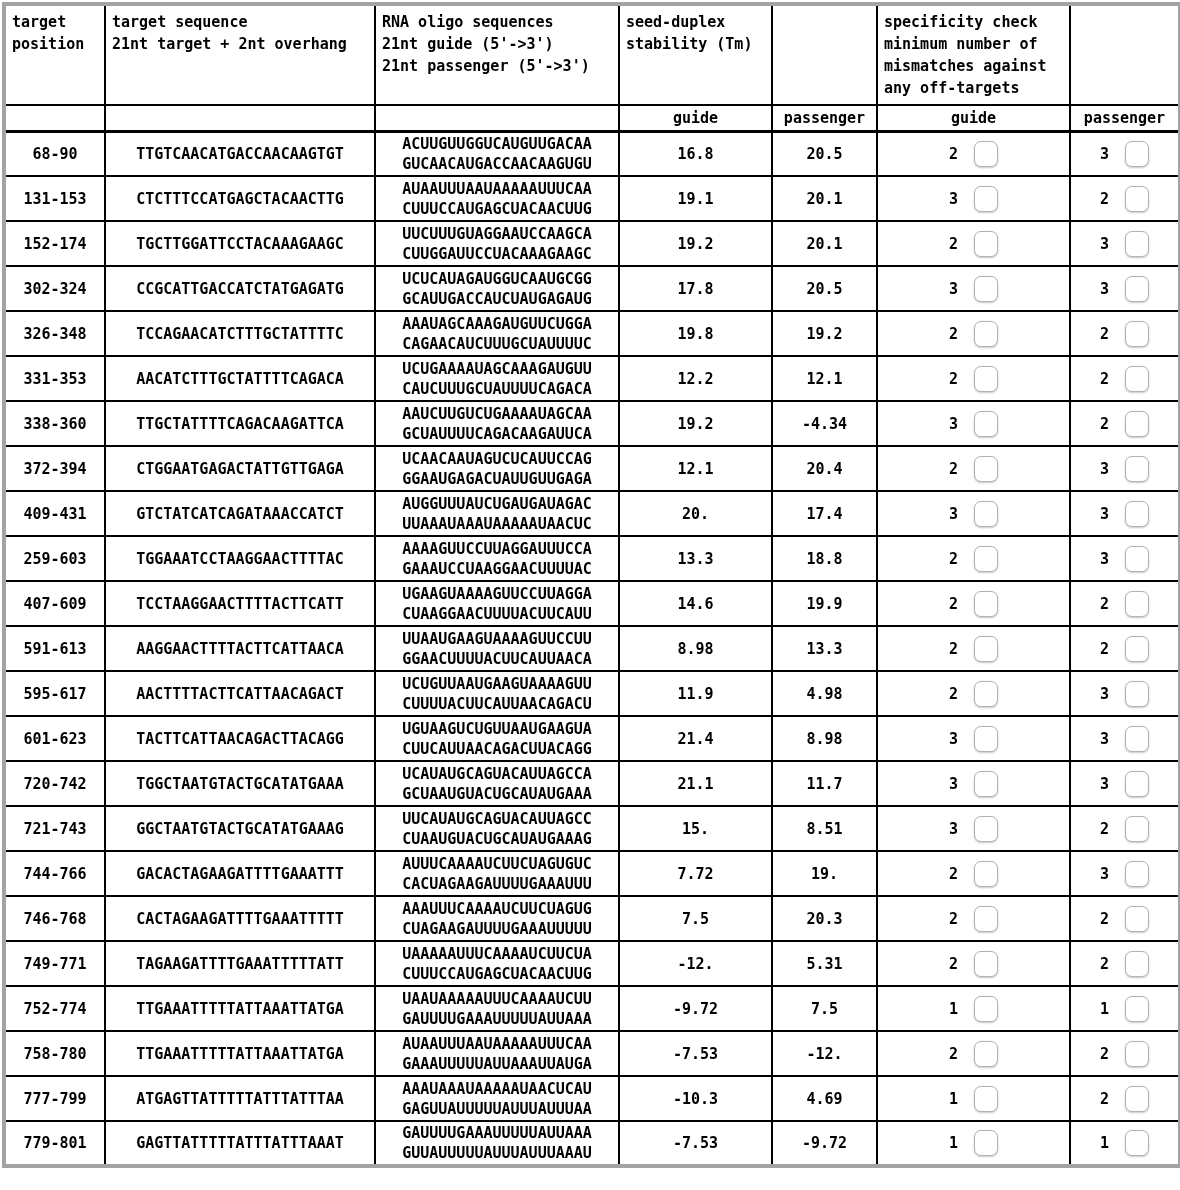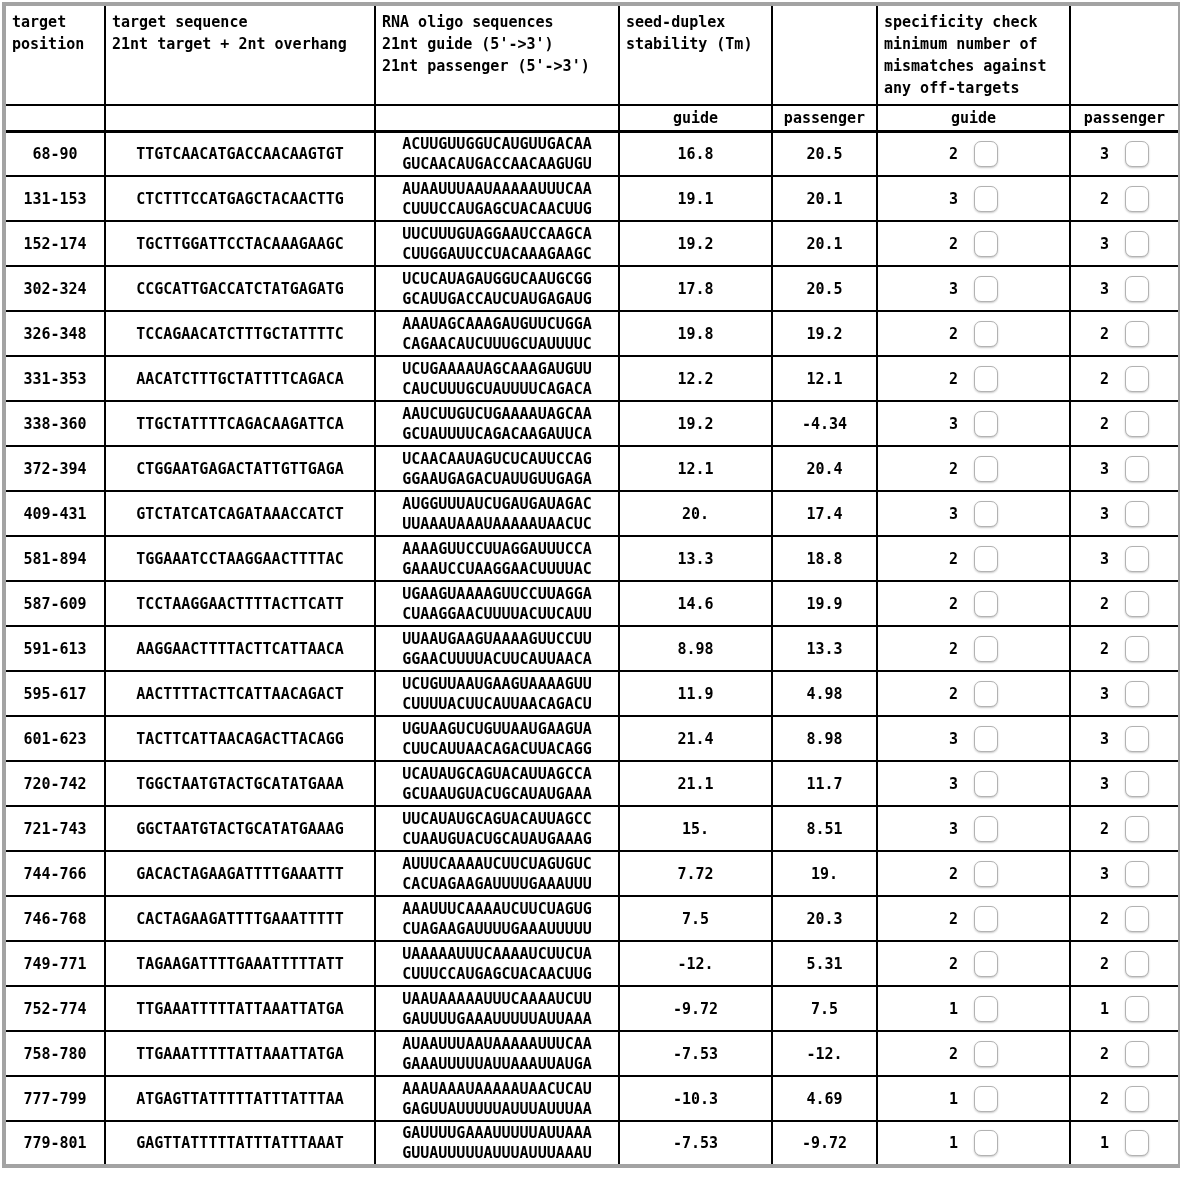--- a/index.html
+++ b/index.html
@@ -306,21 +306,21 @@
     </td>
     <td>
       <div class="mm-wrap">
         <span>3</span>
         <span class="checkbox"></span>
       </div>
     </td>
   </tr>
 
   <tr>
-    <td>581-894</td>
+    <td>259-603</td>
     <td>TGGAAATCCTAAGGAACTTTTAC</td>
     <td>
       <div class="seq-line">AAAAGUUCCUUAGGAUUUCCA</div>
       <div class="seq-line">GAAAUCCUAAGGAACUUUUAC</div>
     </td>
     <td>13.3</td>
     <td>18.8</td>
     <td>
       <div class="mm-wrap">
         <span>2</span>
@@ -329,21 +329,21 @@
     </td>
     <td>
       <div class="mm-wrap">
         <span>3</span>
         <span class="checkbox"></span>
       </div>
     </td>
   </tr>
 
   <tr>
-    <td>587-609</td>
+    <td>407-609</td>
     <td>TCCTAAGGAACTTTTACTTCATT</td>
     <td>
       <div class="seq-line">UGAAGUAAAAGUUCCUUAGGA</div>
       <div class="seq-line">CUAAGGAACUUUUACUUCAUU</div>
     </td>
     <td>14.6</td>
     <td>19.9</td>
     <td>
       <div class="mm-wrap">
         <span>2</span>

